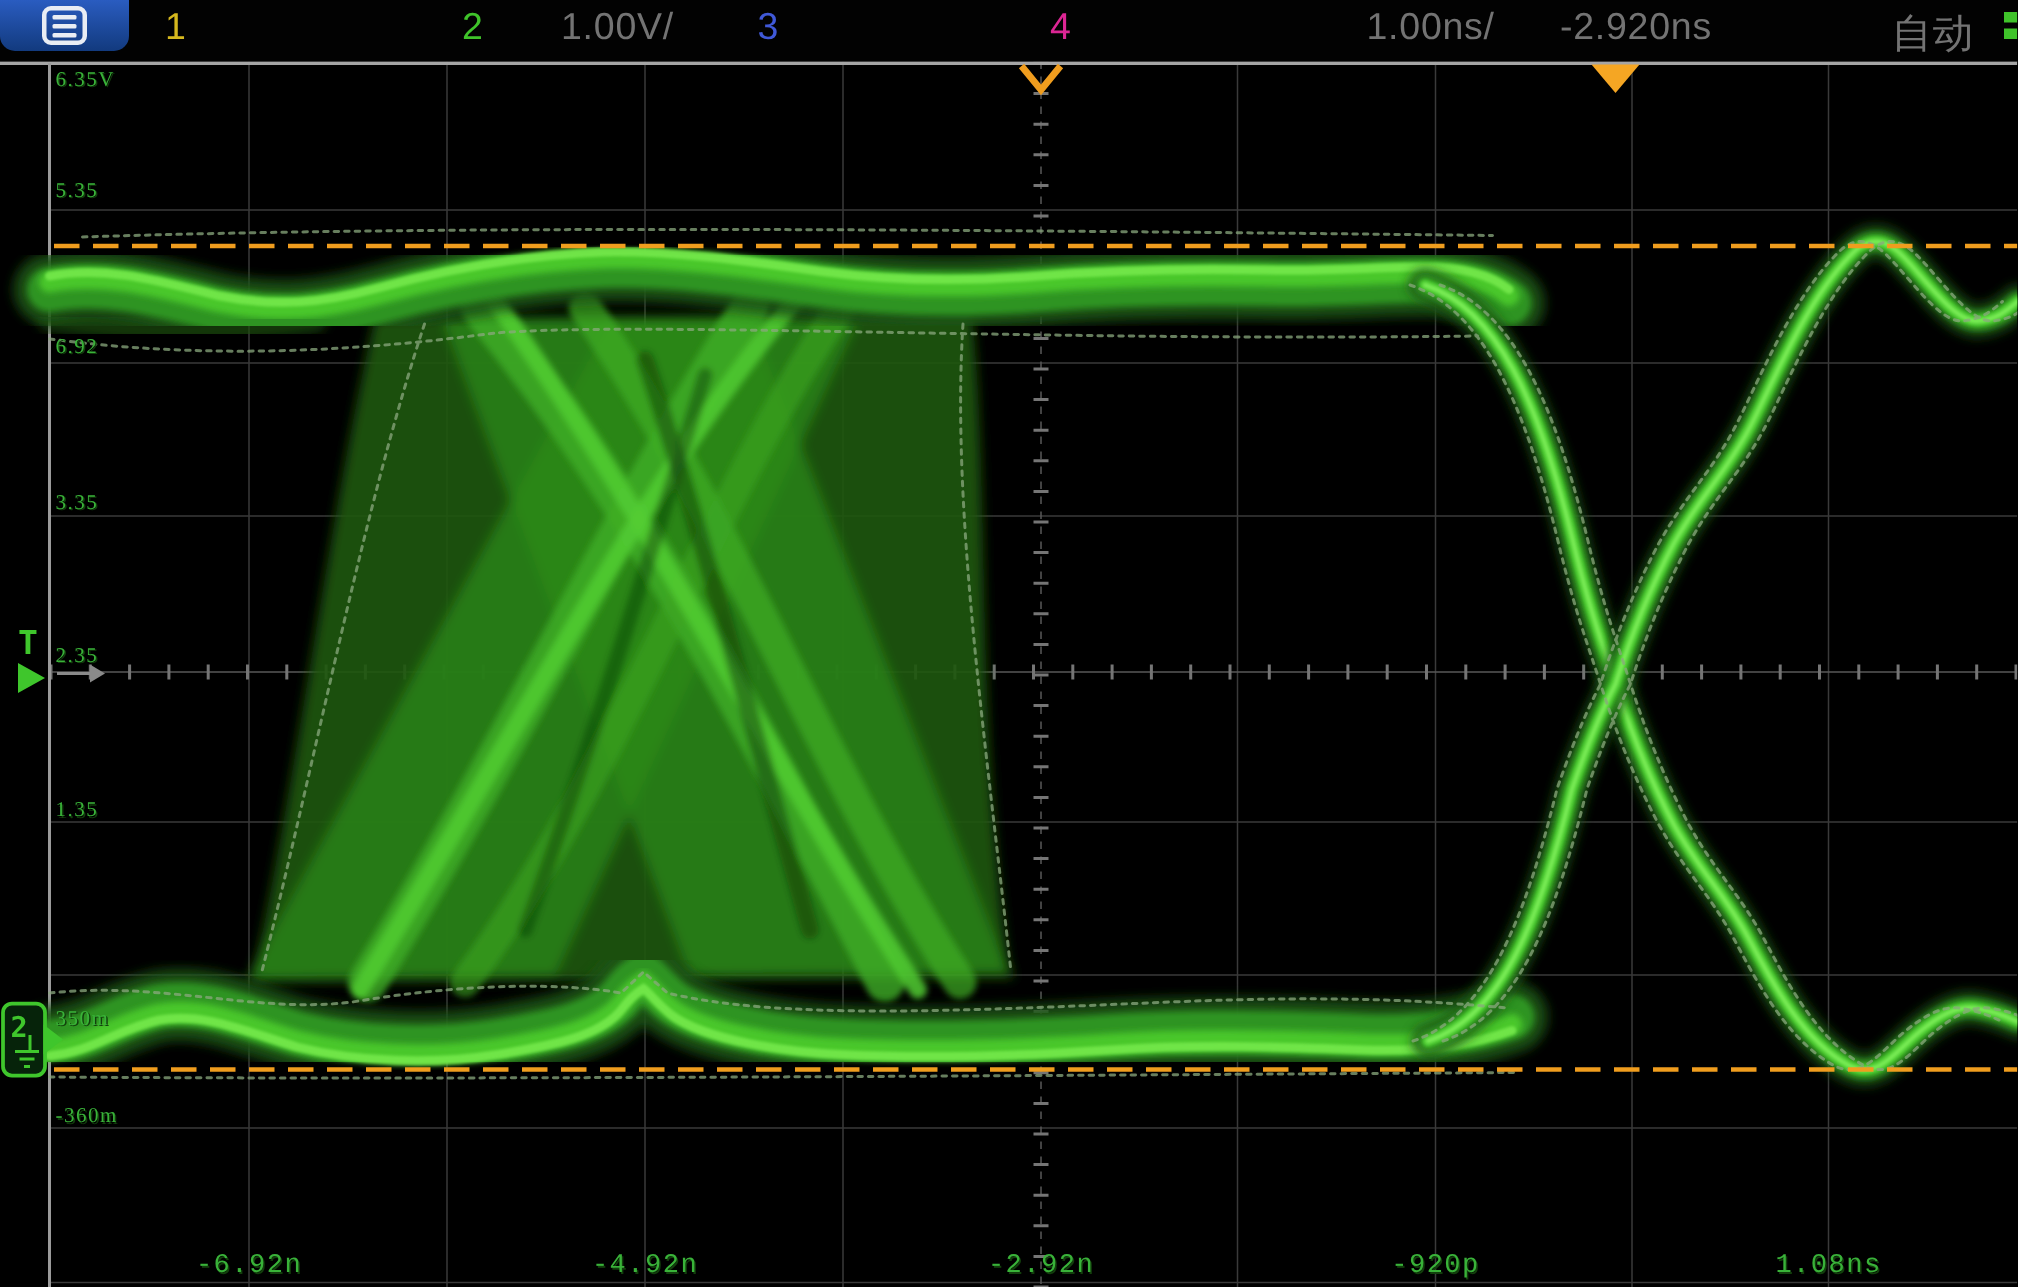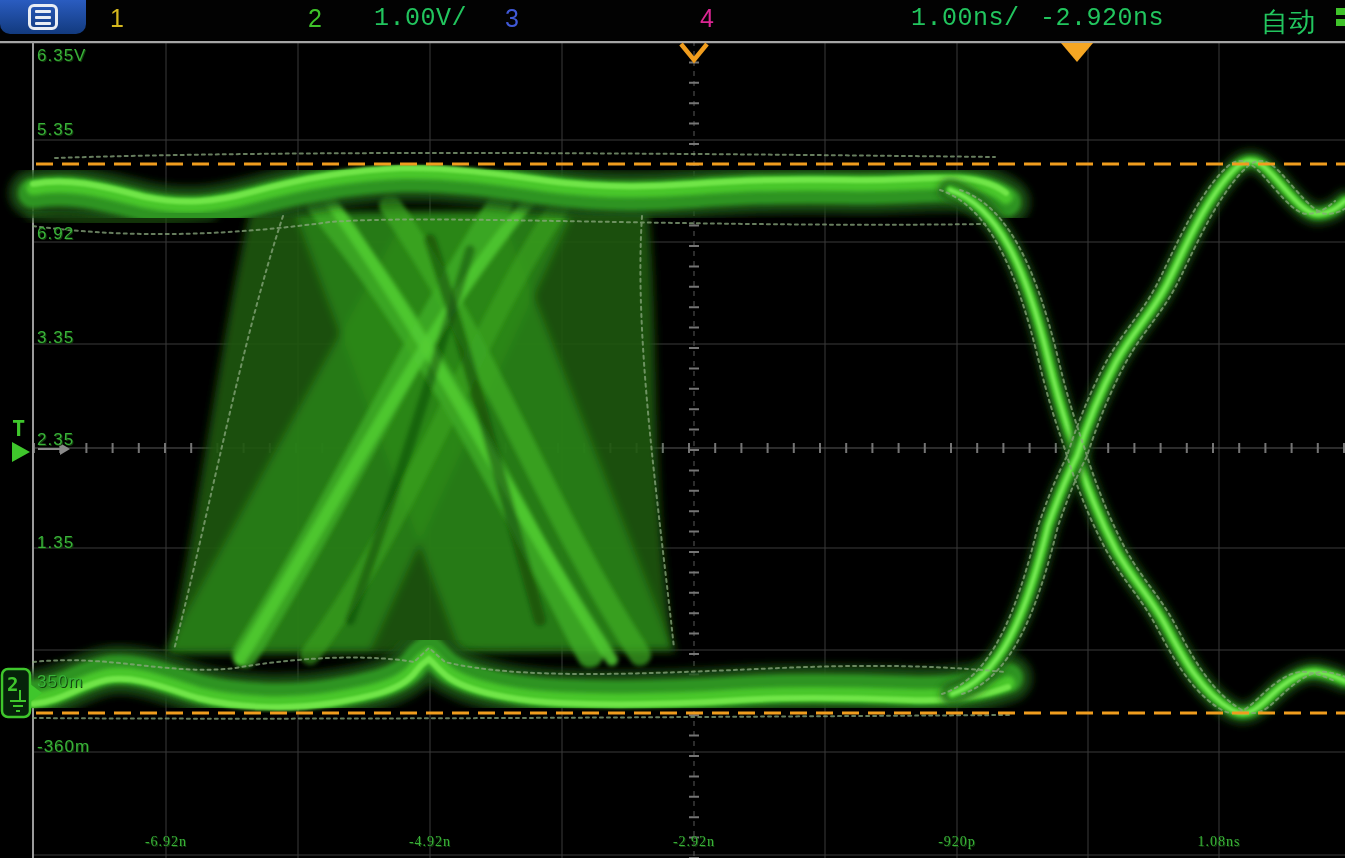--- a/index.html
+++ b/index.html
@@ -7,27 +7,27 @@
           font-family:"Liberation Sans",sans-serif;}
   
   .header{position:absolute;left:0;top:0;width:1345px;height:41px;background:#020202;z-index:30;}
   .menu-btn{position:absolute;left:0;top:0;width:86px;height:34px;
             background:linear-gradient(#2a5cc0,#123a7e);border-radius:0 0 10px 10px;
             display:flex;align-items:center;justify-content:center;}
   .menu-box{width:30px;height:26px;border:3px solid #e9edf4;border-radius:6px;
             display:flex;flex-direction:column;justify-content:center;gap:3px;padding:0 4px;box-sizing:border-box;}
   .menu-box .bar{height:3px;background:#e9edf4;border-radius:1px;}
   .hitem{position:absolute;top:4px;font-size:25px;font-weight:500;letter-spacing:.5px;white-space:nowrap;}
-  .wtxt{color:#22c55e;font-family:Liberation Mono, monospace;}
+  .wtxt{color:#737373;}
   .frag{position:absolute;width:9px;height:7px;background:#3fc32a;}
   
-  .ylab{position:absolute;left:37px;font-family:Liberation Sans, sans-serif;font-size:17px;
+  .ylab{position:absolute;left:37px;font-family:Liberation Serif, serif;font-size:14px;
         color:#39b239;text-shadow:1px 1px 0 #123f0c;letter-spacing:1px;z-index:20;}
-  .xlab{position:absolute;top:834px;width:90px;text-align:center;font-family:Liberation Serif, serif;
-        font-size:14px;color:#39b239;text-shadow:1px 1px 0 #123f0c;letter-spacing:1px;z-index:20;}
+  .xlab{position:absolute;top:834px;width:90px;text-align:center;font-family:Liberation Mono, monospace;
+        font-size:18px;color:#39b239;text-shadow:1px 1px 0 #123f0c;letter-spacing:1px;z-index:20;}
   svg text{font-family:"DejaVu Sans Mono",monospace;}
 </style>
 </head>
 <body>
 
 <div class="screen">
 
   <div class="header">
     <div class="menu-btn">
       <div class="menu-box">

